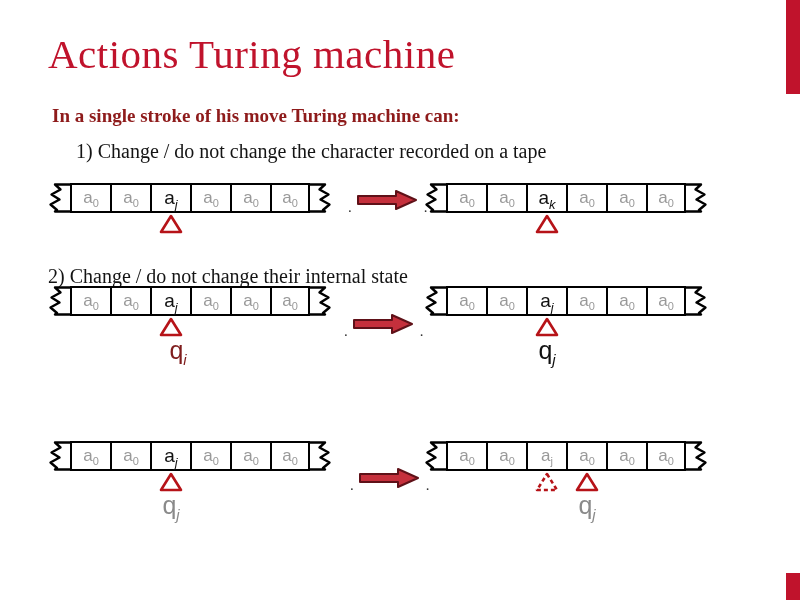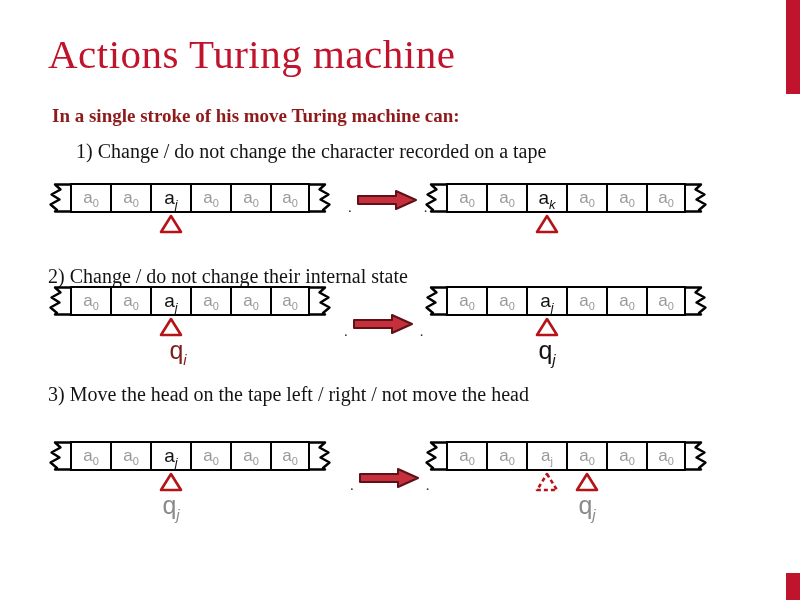--- a/index.html
+++ b/index.html
@@ -58,21 +58,20 @@
 
 <div class="slide">
   <div class="bar bar-top"></div>
   <div class="bar bar-bottom"></div>
 
   <div class="title">Actions Turing machine</div>
   <div class="subtitle">In a single stroke of his move Turing machine can:</div>
 
   <div class="item item-1">1) Change / do not change the character recorded on a tape</div>
   <div class="item item-2">2) Change / do not change their internal state</div>
-  <div class="item item-3">3) Move the head on the tape left / right / not move the head</div>
 
   <div class="tape-group" style="left:44px;top:183px">
       <div class="tape">
         <svg class="tape-end" width="26" height="30" viewBox="0 0 26 30">
           <path d="M26 1.5 L11 1.5 L16.5 6.5 L7.5 11.5 L15.5 16.5 L6.5 21.5 L13 27 L11 28.5 L26 28.5" fill="none" stroke="#000" stroke-width="2.4" stroke-linejoin="round"></path>
         </svg>
         <div class="tape-body">
           <div class="cell">
             <span>a<sub>0</sub></span>
           </div>

